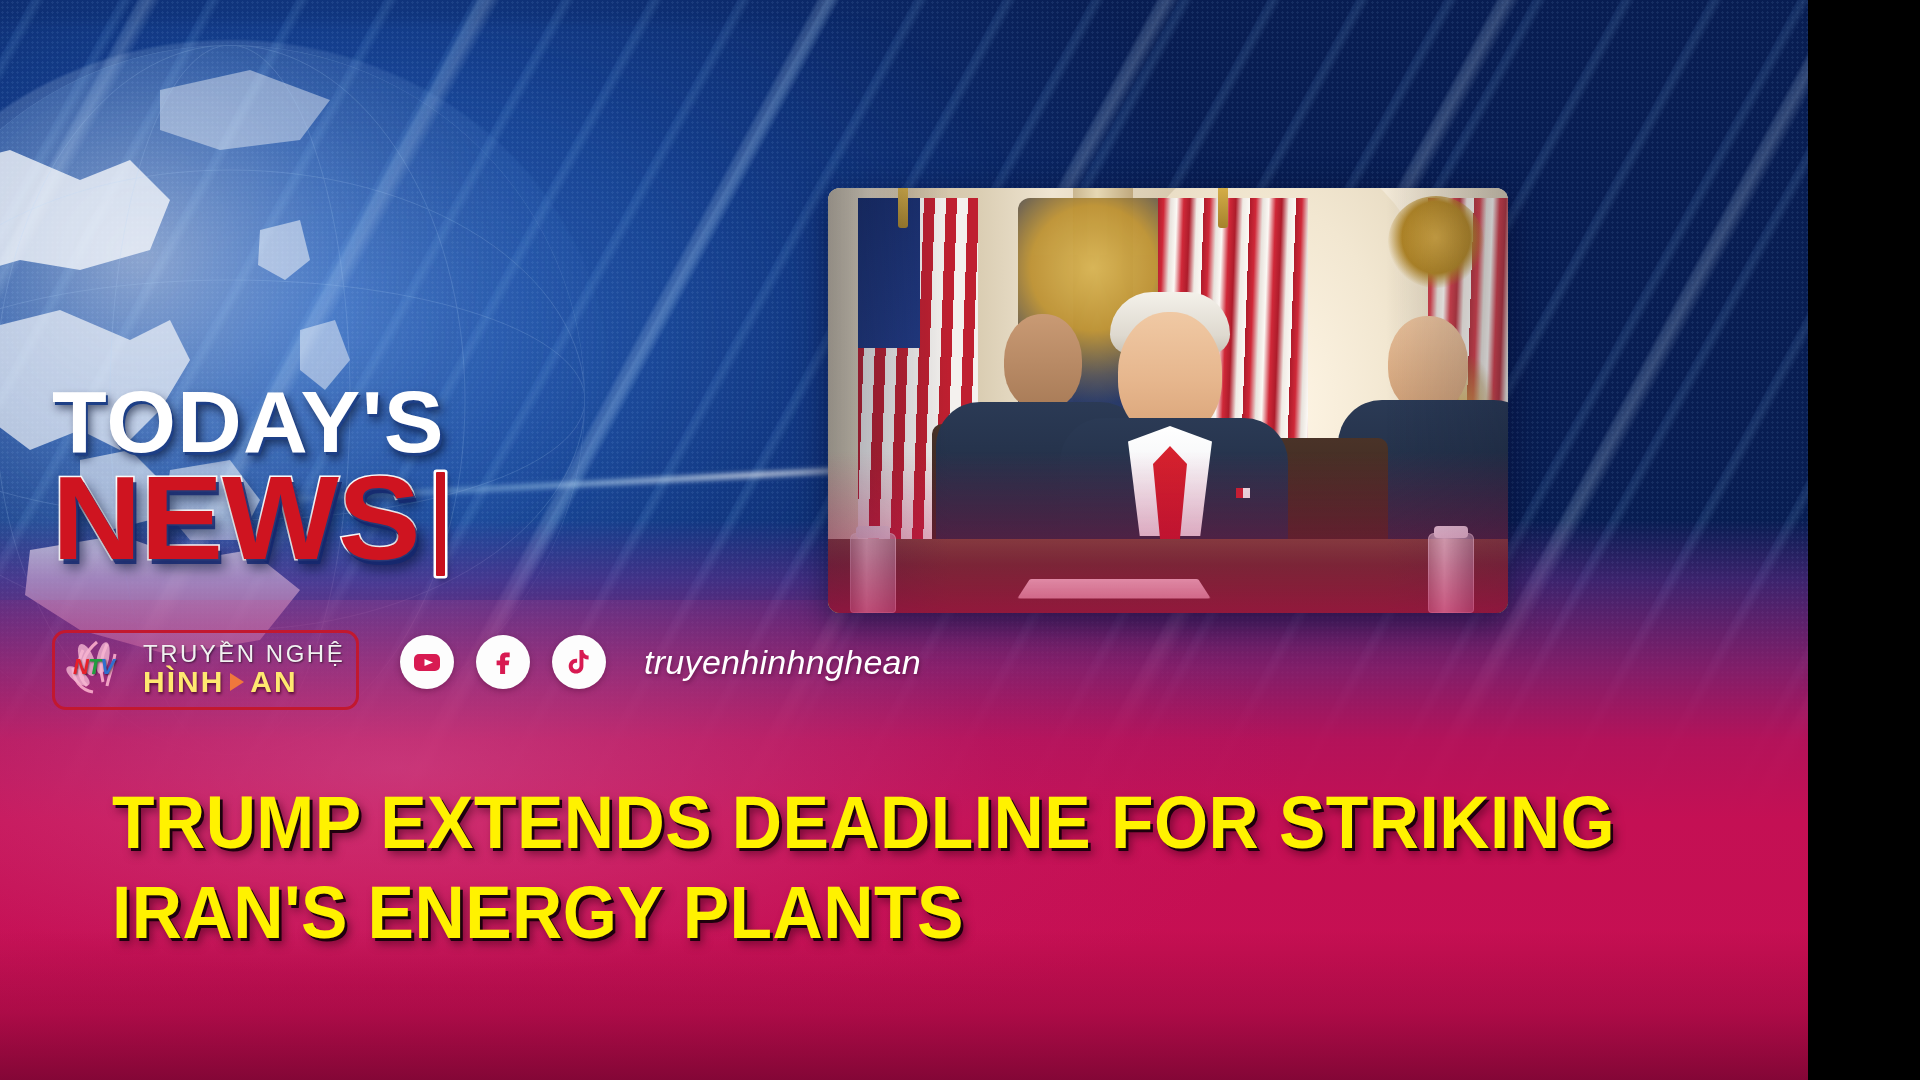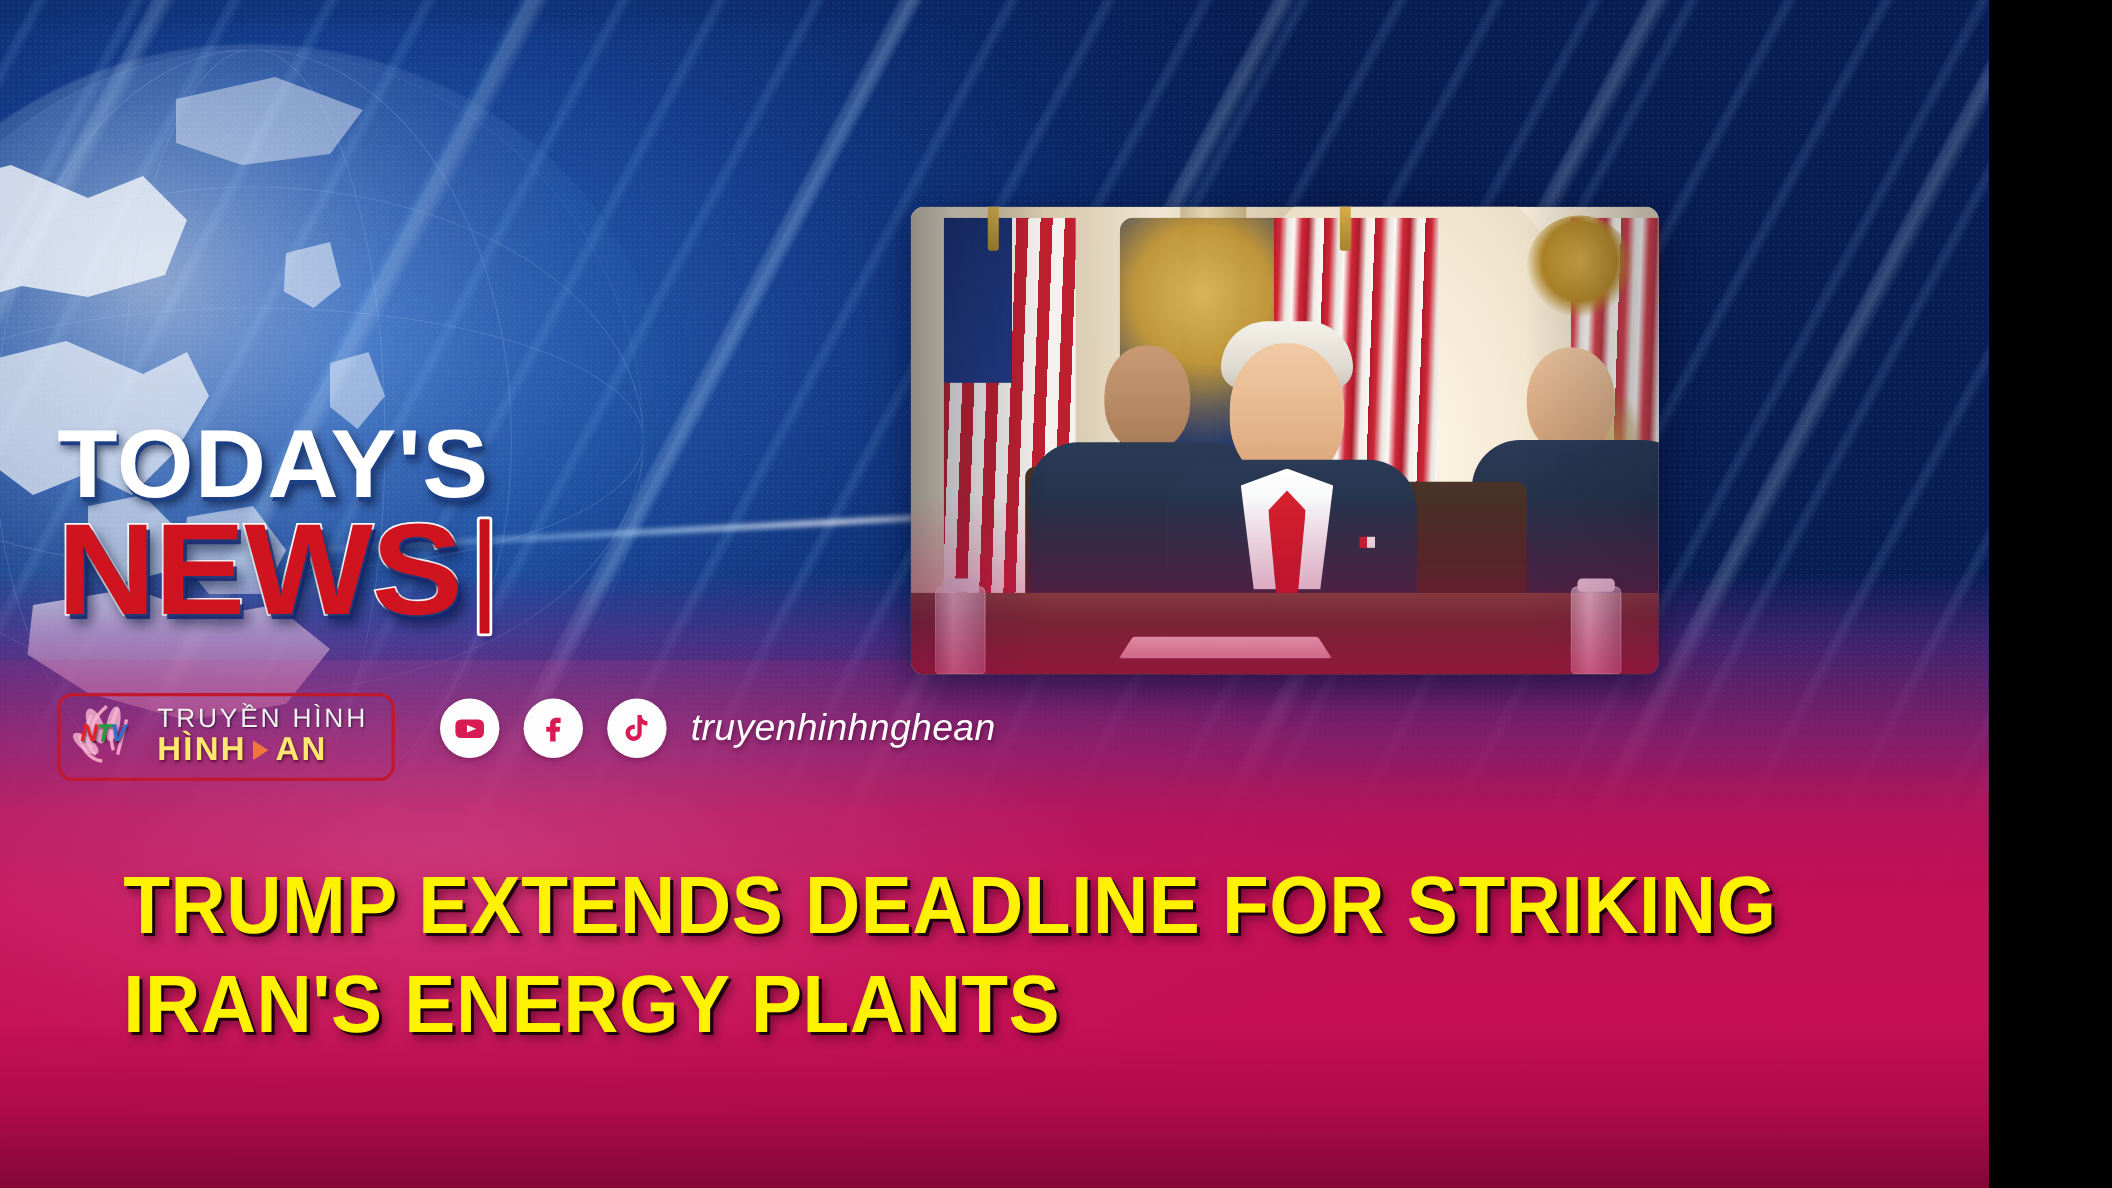--- a/index.html
+++ b/index.html
@@ -250,20 +250,21 @@
   .sicon {
     width: 54px; height: 54px;
     border-radius: 50%;
     background: #fdfdfd;
     display: flex;
     align-items: center;
     justify-content: center;
     box-shadow: 0 2px 6px rgba(60,0,40,.35);
   }
   .handle {
+    margin-left: 16px;
     font-size: 34px;
     font-style: italic;
     color: #ffffff;
     letter-spacing: .3px;
     text-shadow: 1px 2px 4px rgba(60,0,40,.5);
   }
 
   
   .photo-frame {
     position: absolute;
@@ -598,21 +599,21 @@
         </g>
         <g fill="#f5b6d2" opacity="0.8">
           <ellipse cx="24" cy="26" rx="7" ry="17" transform="rotate(-22 24 26)"></ellipse>
           <ellipse cx="40" cy="24" rx="6" ry="16" transform="rotate(12 40 24)"></ellipse>
           <ellipse cx="15" cy="42" rx="6" ry="14" transform="rotate(-52 15 42)"></ellipse>
         </g>
       </svg>
       <div class="ntv-mark"><span class="ntv-n">N</span><span class="ntv-t">T</span><span class="ntv-v">V</span></div>
     </div>
     <div class="ntv-words">
-      <div class="th-line">TRUYỀN HÌNH</div>
+      <div class="th-line">TRUYỀN NGHỆ</div>
       <div class="na-line">
         <span>HÌNH</span>
         <span class="na-play"></span>
         <span>AN</span>
       </div>
     </div>
   </div>
 
   <div class="social">
     <div class="sicon">

